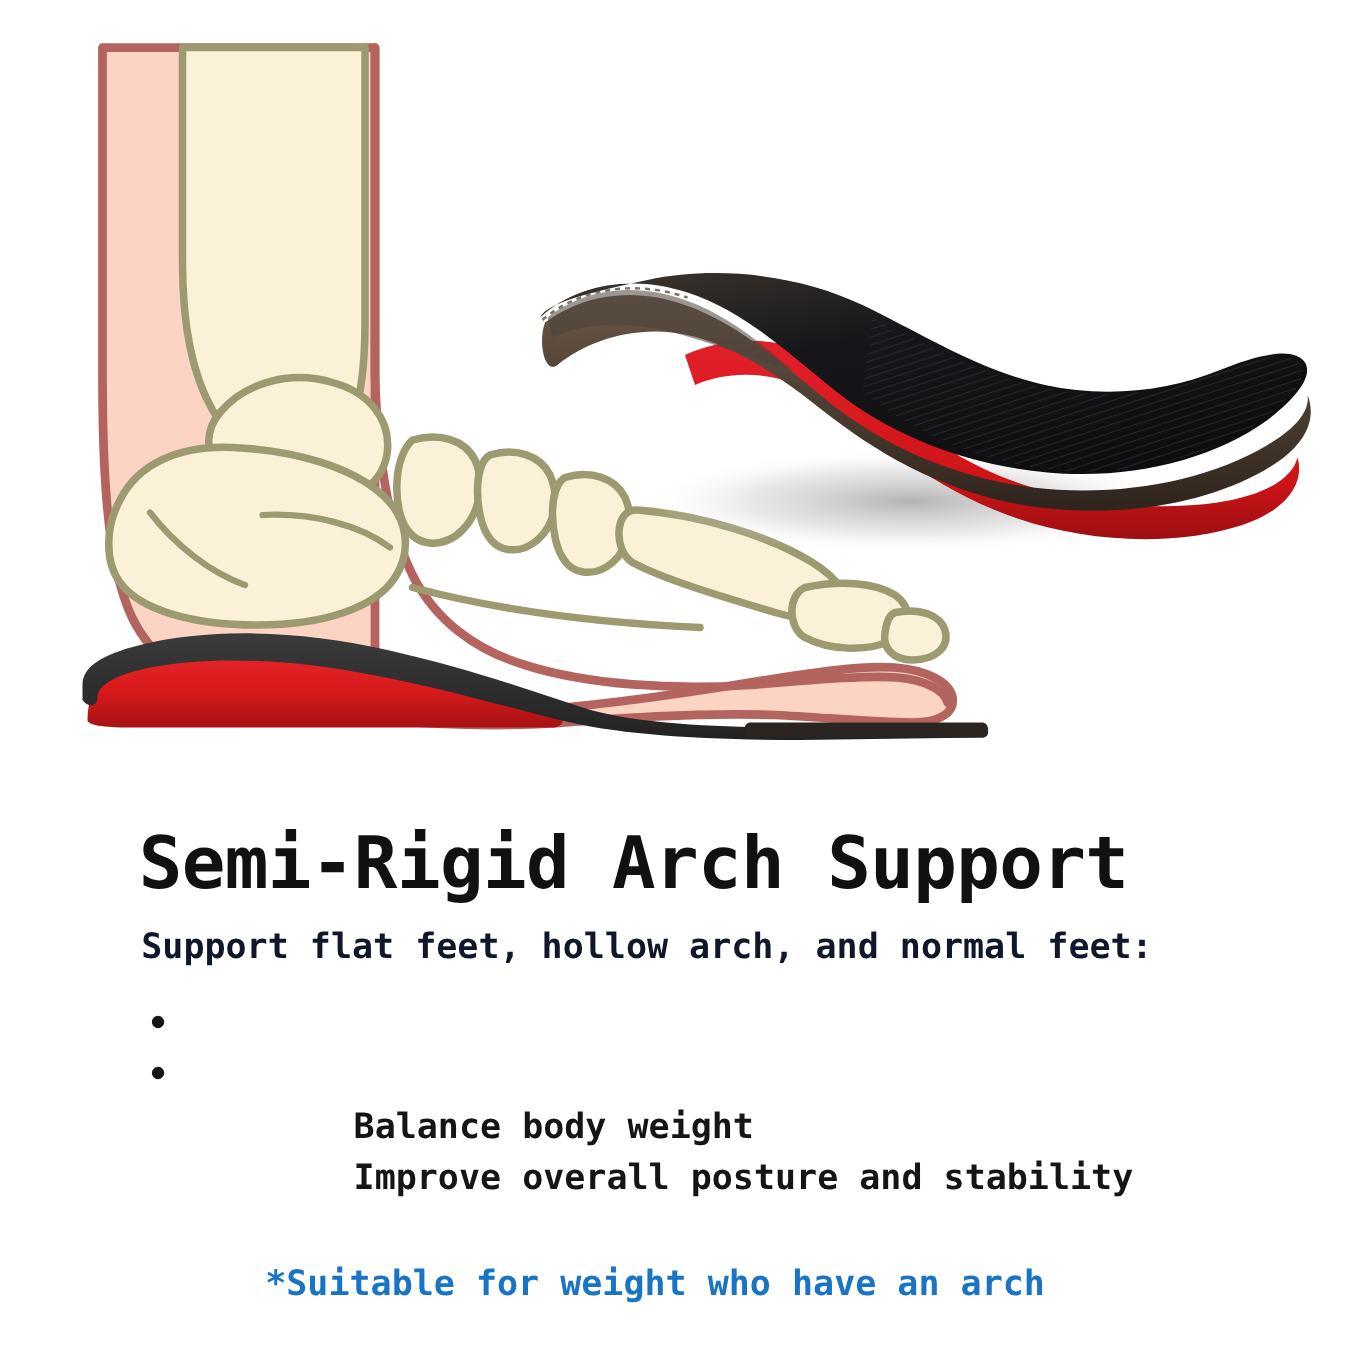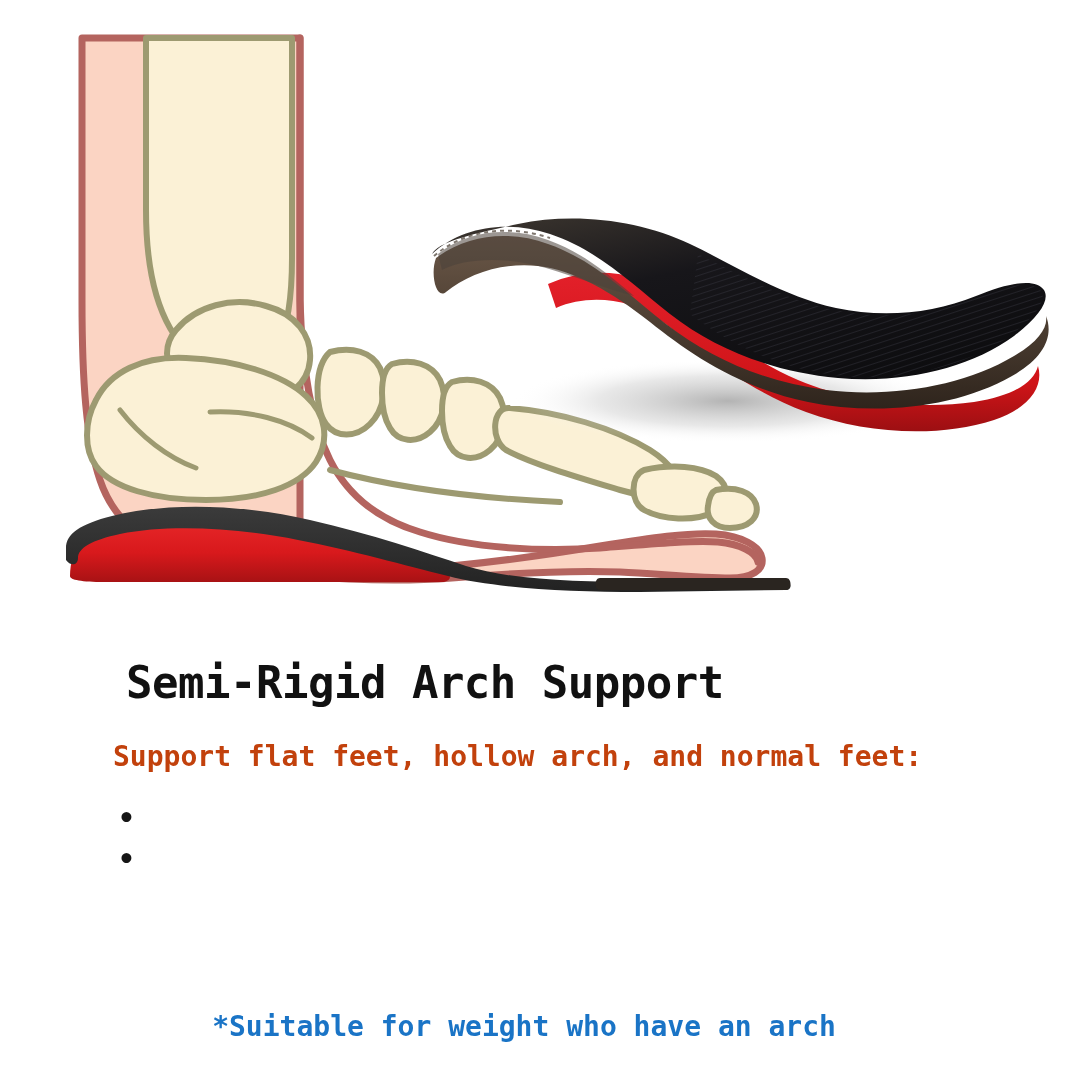--- a/index.html
+++ b/index.html
@@ -8,26 +8,26 @@
   #page{position:relative;width:1080px;height:1080px;background:#fff;}
 
   
   #artwork{position:absolute;left:0;top:0;width:1080px;height:640px;}
   #anatomy{position:absolute;left:0;top:0;width:1080px;height:640px;}
   #insole3d{position:absolute;left:398px;top:196px;width:660px;height:290px;}
 
   
   #copy{position:absolute;left:0;top:648px;width:1080px;height:432px;}
 
-  .title{position:absolute;left:126px;top:13px;
-         font-size:44px;font-weight:bold;color:#111111;
+  .title{position:absolute;left:111px;top:13px;
+         font-size:58px;font-weight:bold;color:#111111;
          letter-spacing:-0.5px;white-space:pre;line-height:1;}
 
   .subtitle{position:absolute;left:113px;top:95px;
-            font-size:28px;font-weight:bold;color:#c2410c;
+            font-size:28px;font-weight:bold;color:#0f172a;
             white-space:pre;line-height:1;}
 
   .bullets{position:absolute;left:113px;top:150px;margin:0;padding:0;list-style:none;}
   .bullets li{display:block;position:relative;height:41px;
               font-size:28px;font-weight:bold;color:#151515;
               white-space:pre;line-height:41px;padding-left:35px;}
   .bullets li .dot{position:absolute;left:5px;top:0;width:10px;height:41px;
                    line-height:41px;font-size:28px;color:#151515;}
 
   .note{position:absolute;left:111px;top:328px;
@@ -231,23 +231,25 @@
 
   <div id="copy">
 
     <div class="title">Semi-Rigid Arch Support</div>
 
     <div class="subtitle">Support flat feet, hollow arch, and normal feet:</div>
 
     <ul class="bullets">
       <li>
         <span class="dot">•</span>
+        <span>Balance body weight</span>
       </li>
       <li>
         <span class="dot">•</span>
+        <span>Improve overall posture and stability</span>
       </li>
     </ul>
 
     <div class="note">
       <span>*Suitable for weight who have an arch</span>
       <span class="l2">height of less than 3 cm</span>
     </div>
   </div>
 
 </div>

